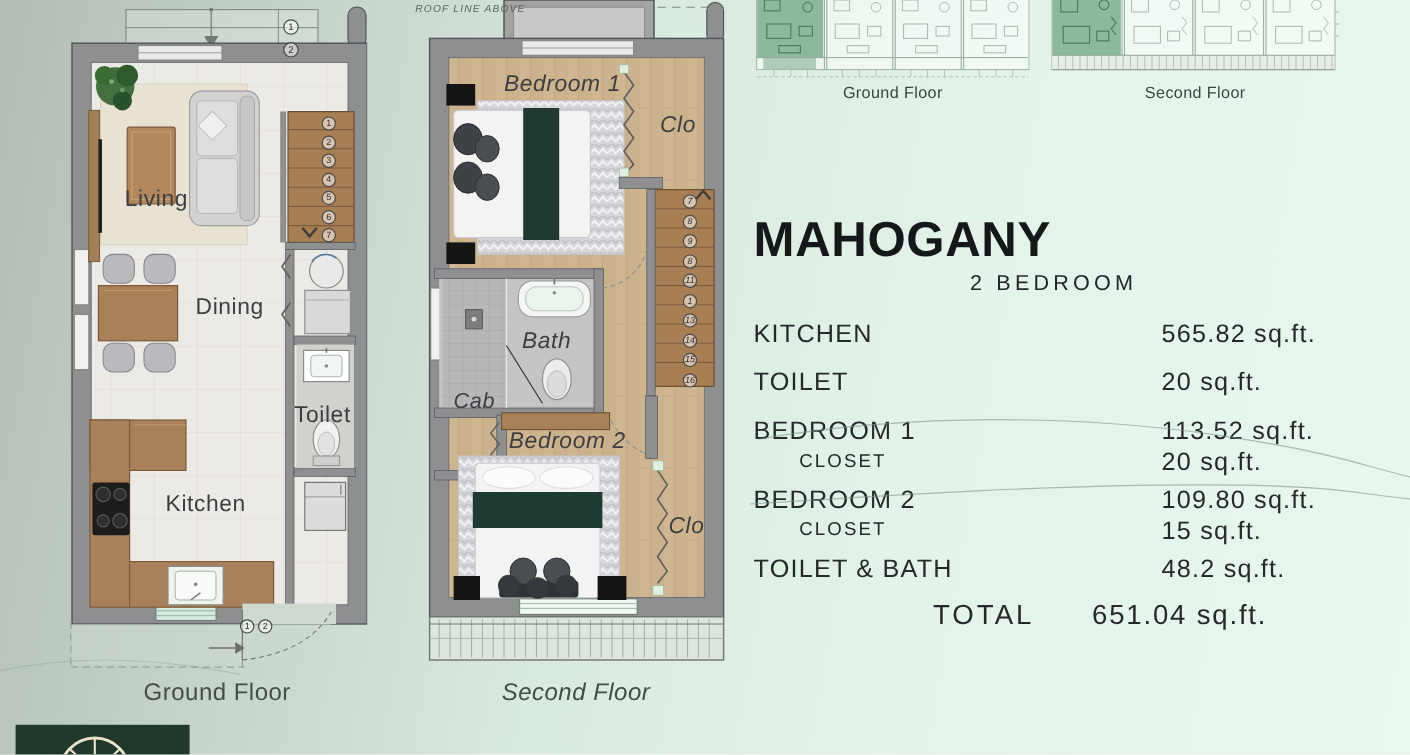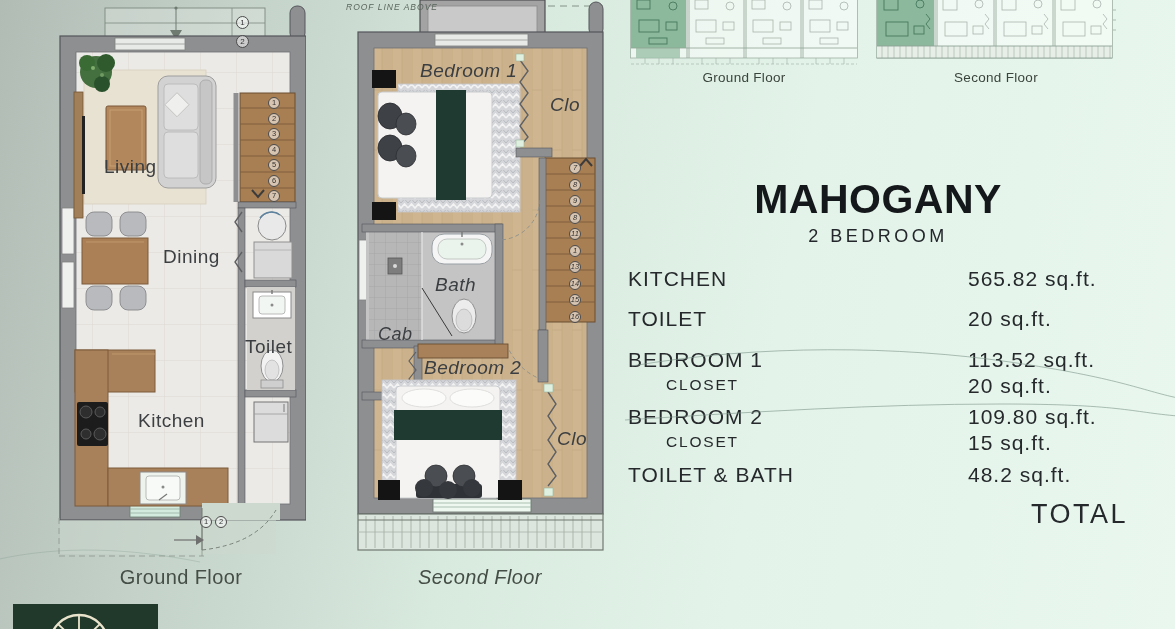--- a/index.html
+++ b/index.html
@@ -16,29 +16,29 @@
   .chip{width:12px;height:12px;border:1px solid #4a4a4a;border-radius:50%;background:rgba(255,255,255,.55);
     color:#333;font-size:7.5px;line-height:10px;text-align:center;box-sizing:border-box;}
   .chips.porch .chip{width:13px;height:13px;font-size:8px;line-height:11px;}
   .chips.stairs-g{row-gap:3.5px;}
   .chips.stairs-s{row-gap:4.5px;}
   .chips.porch{row-gap:6px;}
   .chips.entry{column-gap:3px;}
   .thumb{position:absolute;top:0;z-index:2;}
   .thumb-caption{position:absolute;text-align:center;color:#39443c;font-size:13.5px;letter-spacing:.3px;z-index:3;}
   .info{position:absolute;left:628px;top:176px;width:500px;z-index:4;}
-  .title{text-align:center;font-size:41px;font-weight:800;letter-spacing:.5px;color:#15181a;}
+  .title{text-align:left;font-size:41px;font-weight:800;letter-spacing:.5px;color:#15181a;}
   .subtitle{text-align:center;font-size:18px;letter-spacing:3.5px;color:#23262a;margin-top:3px;}
   .table{margin-top:19px;}
   .row{display:flex;color:#26292c;font-size:21px;letter-spacing:1px;line-height:1.22;}
   .row .lbl{width:340px;}
   .row .val{flex:1;white-space:nowrap;}
   .mb14{margin-bottom:14px;} .mb16{margin-bottom:16px;} .mb6{margin-bottom:6px;} .mt4{margin-top:4px;} .mt12{margin-top:12px;}
   .sub-row .lbl{padding-left:38px;font-size:15.5px;letter-spacing:1.8px;padding-top:3px;box-sizing:border-box;}
-  .total-row{display:flex;color:#26292c;font-size:27px;letter-spacing:1.5px;justify-content:flex-end;}
+  .total-row{display:flex;color:#26292c;font-size:23px;letter-spacing:1.5px;}
   .total-lbl{width:234px;text-align:right;letter-spacing:2.5px;}
   .total-val{margin-left:48px;white-space:nowrap;}
   .curves{position:absolute;left:0;top:0;z-index:6;pointer-events:none;}
   .logo-box{position:absolute;left:13px;top:604px;width:145px;height:25px;background:#20392b;z-index:5;}
 </style>
 </head>
 <body>
 
 <div class="canvas">
 
@@ -500,20 +500,21 @@
       <div class="row sub-row mb6">
         <div class="lbl">CLOSET</div>
         <div class="val">15 sq.ft.</div>
       </div>
       <div class="row mt4">
         <div class="lbl">TOILET &amp; BATH</div>
         <div class="val">48.2 sq.ft.</div>
       </div>
       <div class="total-row mt12">
         <div class="total-lbl">TOTAL</div>
+        <div class="total-val">651.04 sq.ft.</div>
       </div>
     </div>
   </div>
 
   <svg class="curves" width="1175" height="629" viewBox="0 0 1175 629">
     <path d="M 632,366 C 760,344 900,346 1010,362 S 1140,390 1178,398" fill="none" stroke="#7d948a" stroke-width="1" opacity="0.6"></path>
     <path d="M 625,420 C 750,412 880,404 1000,404 S 1130,412 1178,416" fill="none" stroke="#7d948a" stroke-width="1" opacity="0.6"></path>
     <path d="M -5,560 C 60,545 130,548 200,562" fill="none" stroke="#7d948a" stroke-width="1" opacity="0.3"></path>
   </svg>
 

